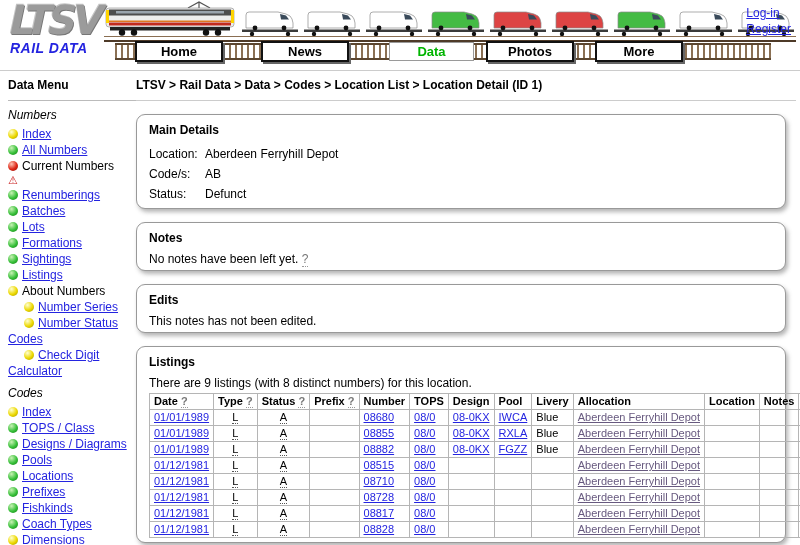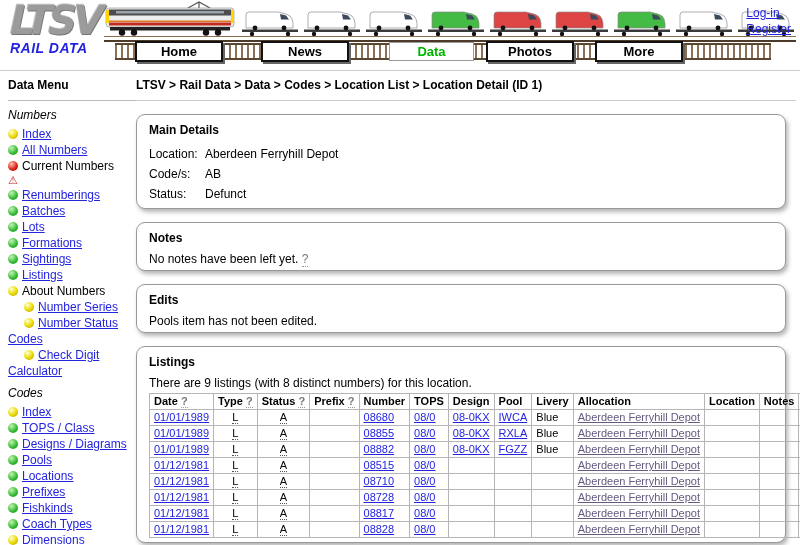--- a/index.html
+++ b/index.html
@@ -244,21 +244,21 @@
   <div class="box">
     <div class="box-title">Notes</div>
     <div>
       <span>No notes have been left yet.</span>
       <a href="#" class="help">?</a>
     </div>
   </div>
 
   <div class="box">
     <div class="box-title">Edits</div>
-    <div>Pools item has not been edited.</div>
+    <div>This notes has not been edited.</div>
   </div>
 
   <div class="box">
     <div class="box-title">Listings</div>
     <div>There are 9 listings (with 8 distinct numbers) for this location.</div>
     <table>
       <thead>
           <tr>
             <th>Date <a class="help" href="#">?</a></th>
             <th>Type <a class="help" href="#">?</a></th>

